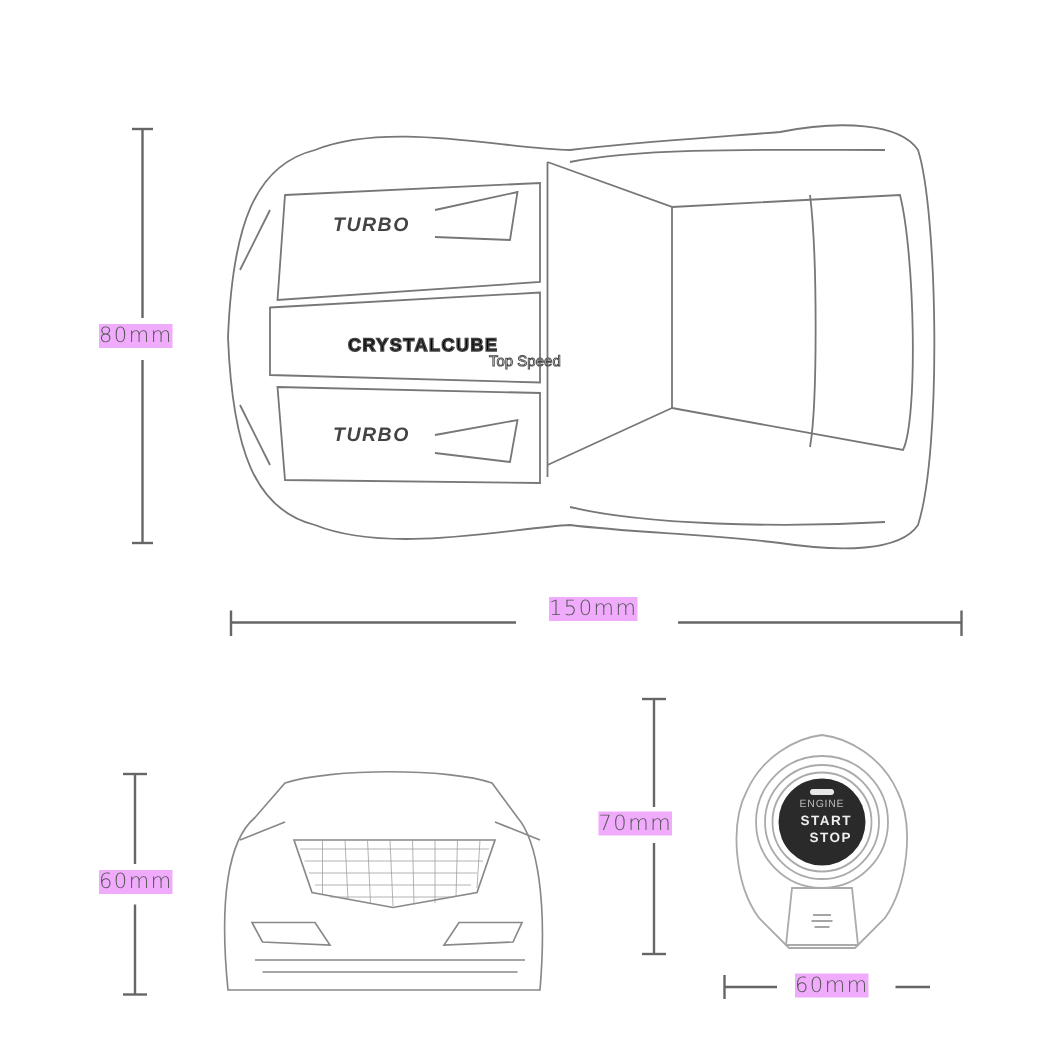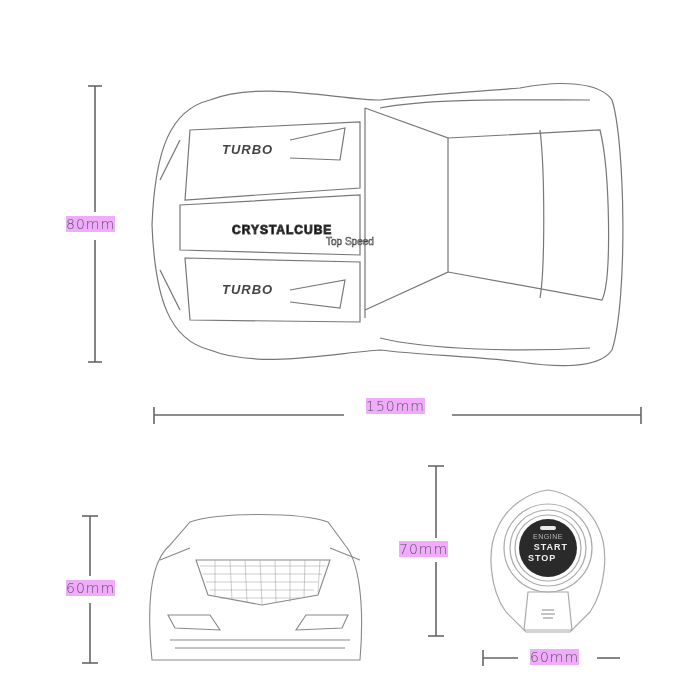--- a/index.html
+++ b/index.html
@@ -90,19 +90,19 @@
     <path d="M528,592 L568,592 L572,630 L524,630 Z"></path>
   </g>
   <circle cx="548" cy="548" r="29" fill="#2a2a2a"></circle>
   <rect x="540" y="526" width="16" height="4" rx="2" fill="#e8e8e8"></rect>
   <g stroke="#888" stroke-width="1" fill="none">
     <path d="M542,610 L554,610 M541,614 L555,614 M543,618 L553,618"></path>
   </g>
 </svg>
 <div class="abs" style="left:532px;top:533px;width:32px;text-align:center;font-size:7px;color:#bbb;letter-spacing:0.5px;">ENGINE</div>
 <div class="abs" style="left:528px;top:542px;width:40px;text-align:right;font-size:9px;font-weight:bold;color:#eee;letter-spacing:1px;">START</div>
-<div class="abs" style="left:528px;top:553px;width:40px;text-align:left;font-size:9px;font-weight:bold;color:#eee;letter-spacing:1px;">STOP</div>
+<div class="abs" style="left:528px;top:553px;width:40px;text-align:right;font-size:9px;font-weight:bold;color:#eee;letter-spacing:1px;">STOP</div>
 
 <div class="dim-label" style="left:66px;top:216px;">80mm</div>
 <div class="dim-label" style="left:366px;top:398px;">150mm</div>
 <div class="dim-label" style="left:66px;top:580px;">60mm</div>
 <div class="dim-label" style="left:399px;top:541px;">70mm</div>
 <div class="dim-label" style="left:530px;top:649px;">60mm</div>
 
 </body></html>

